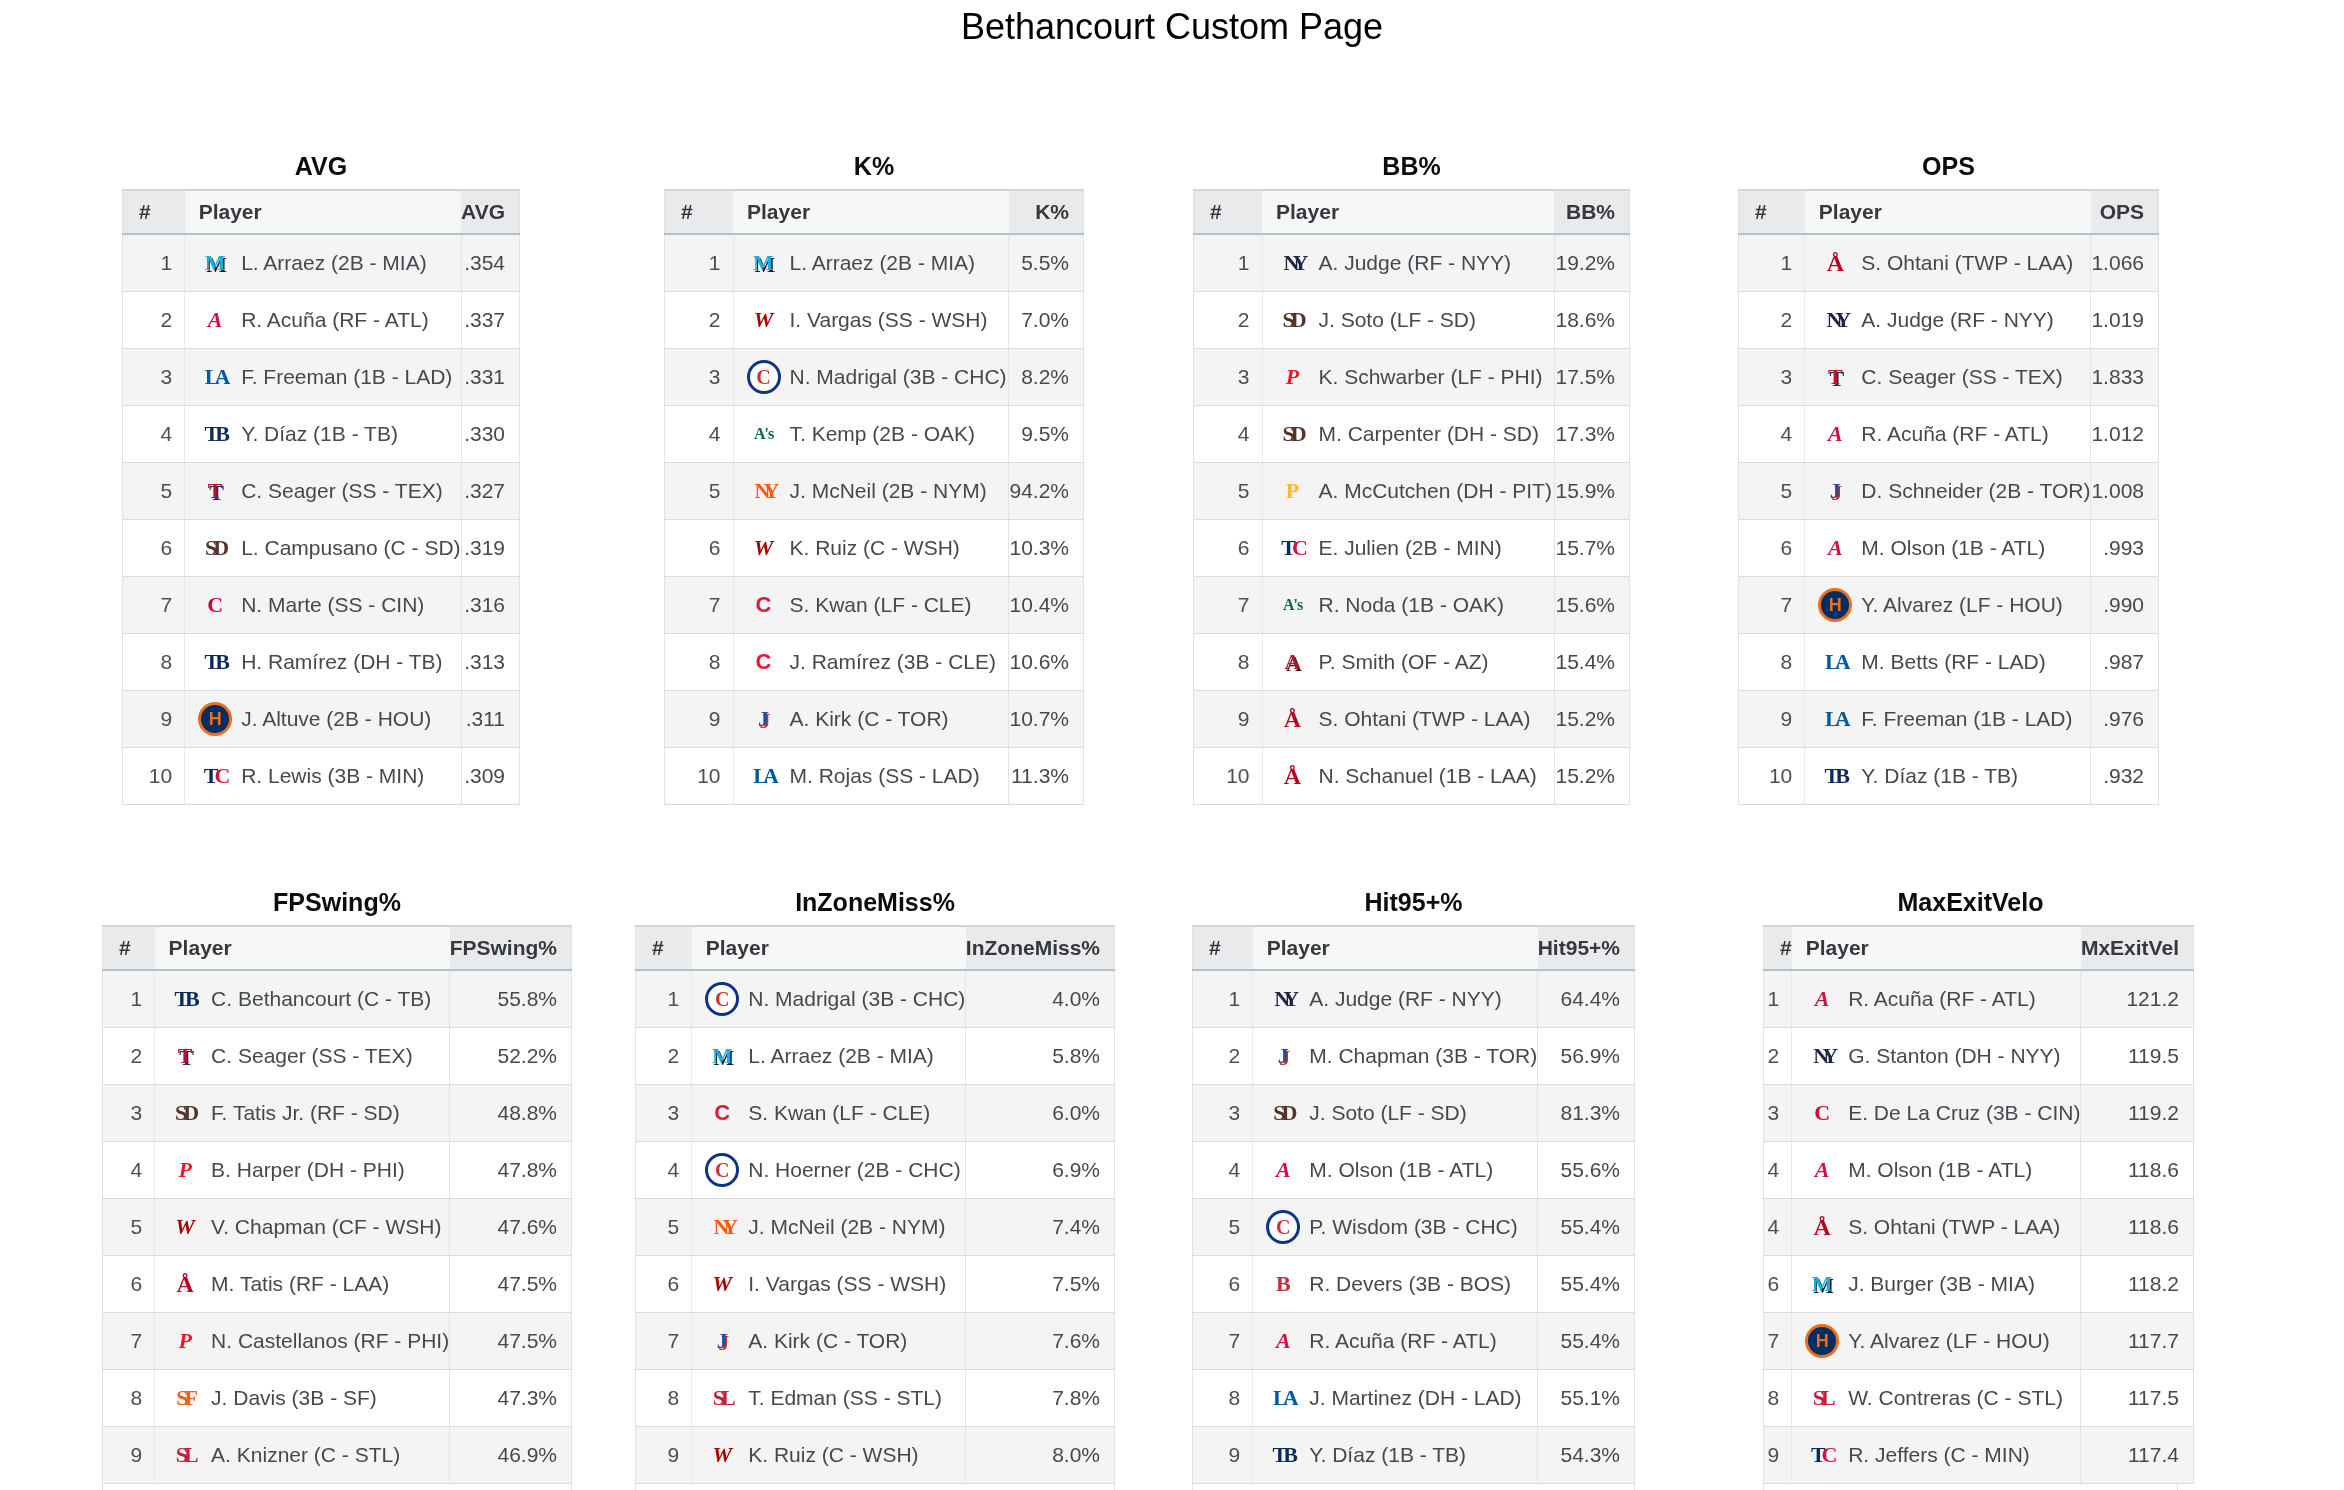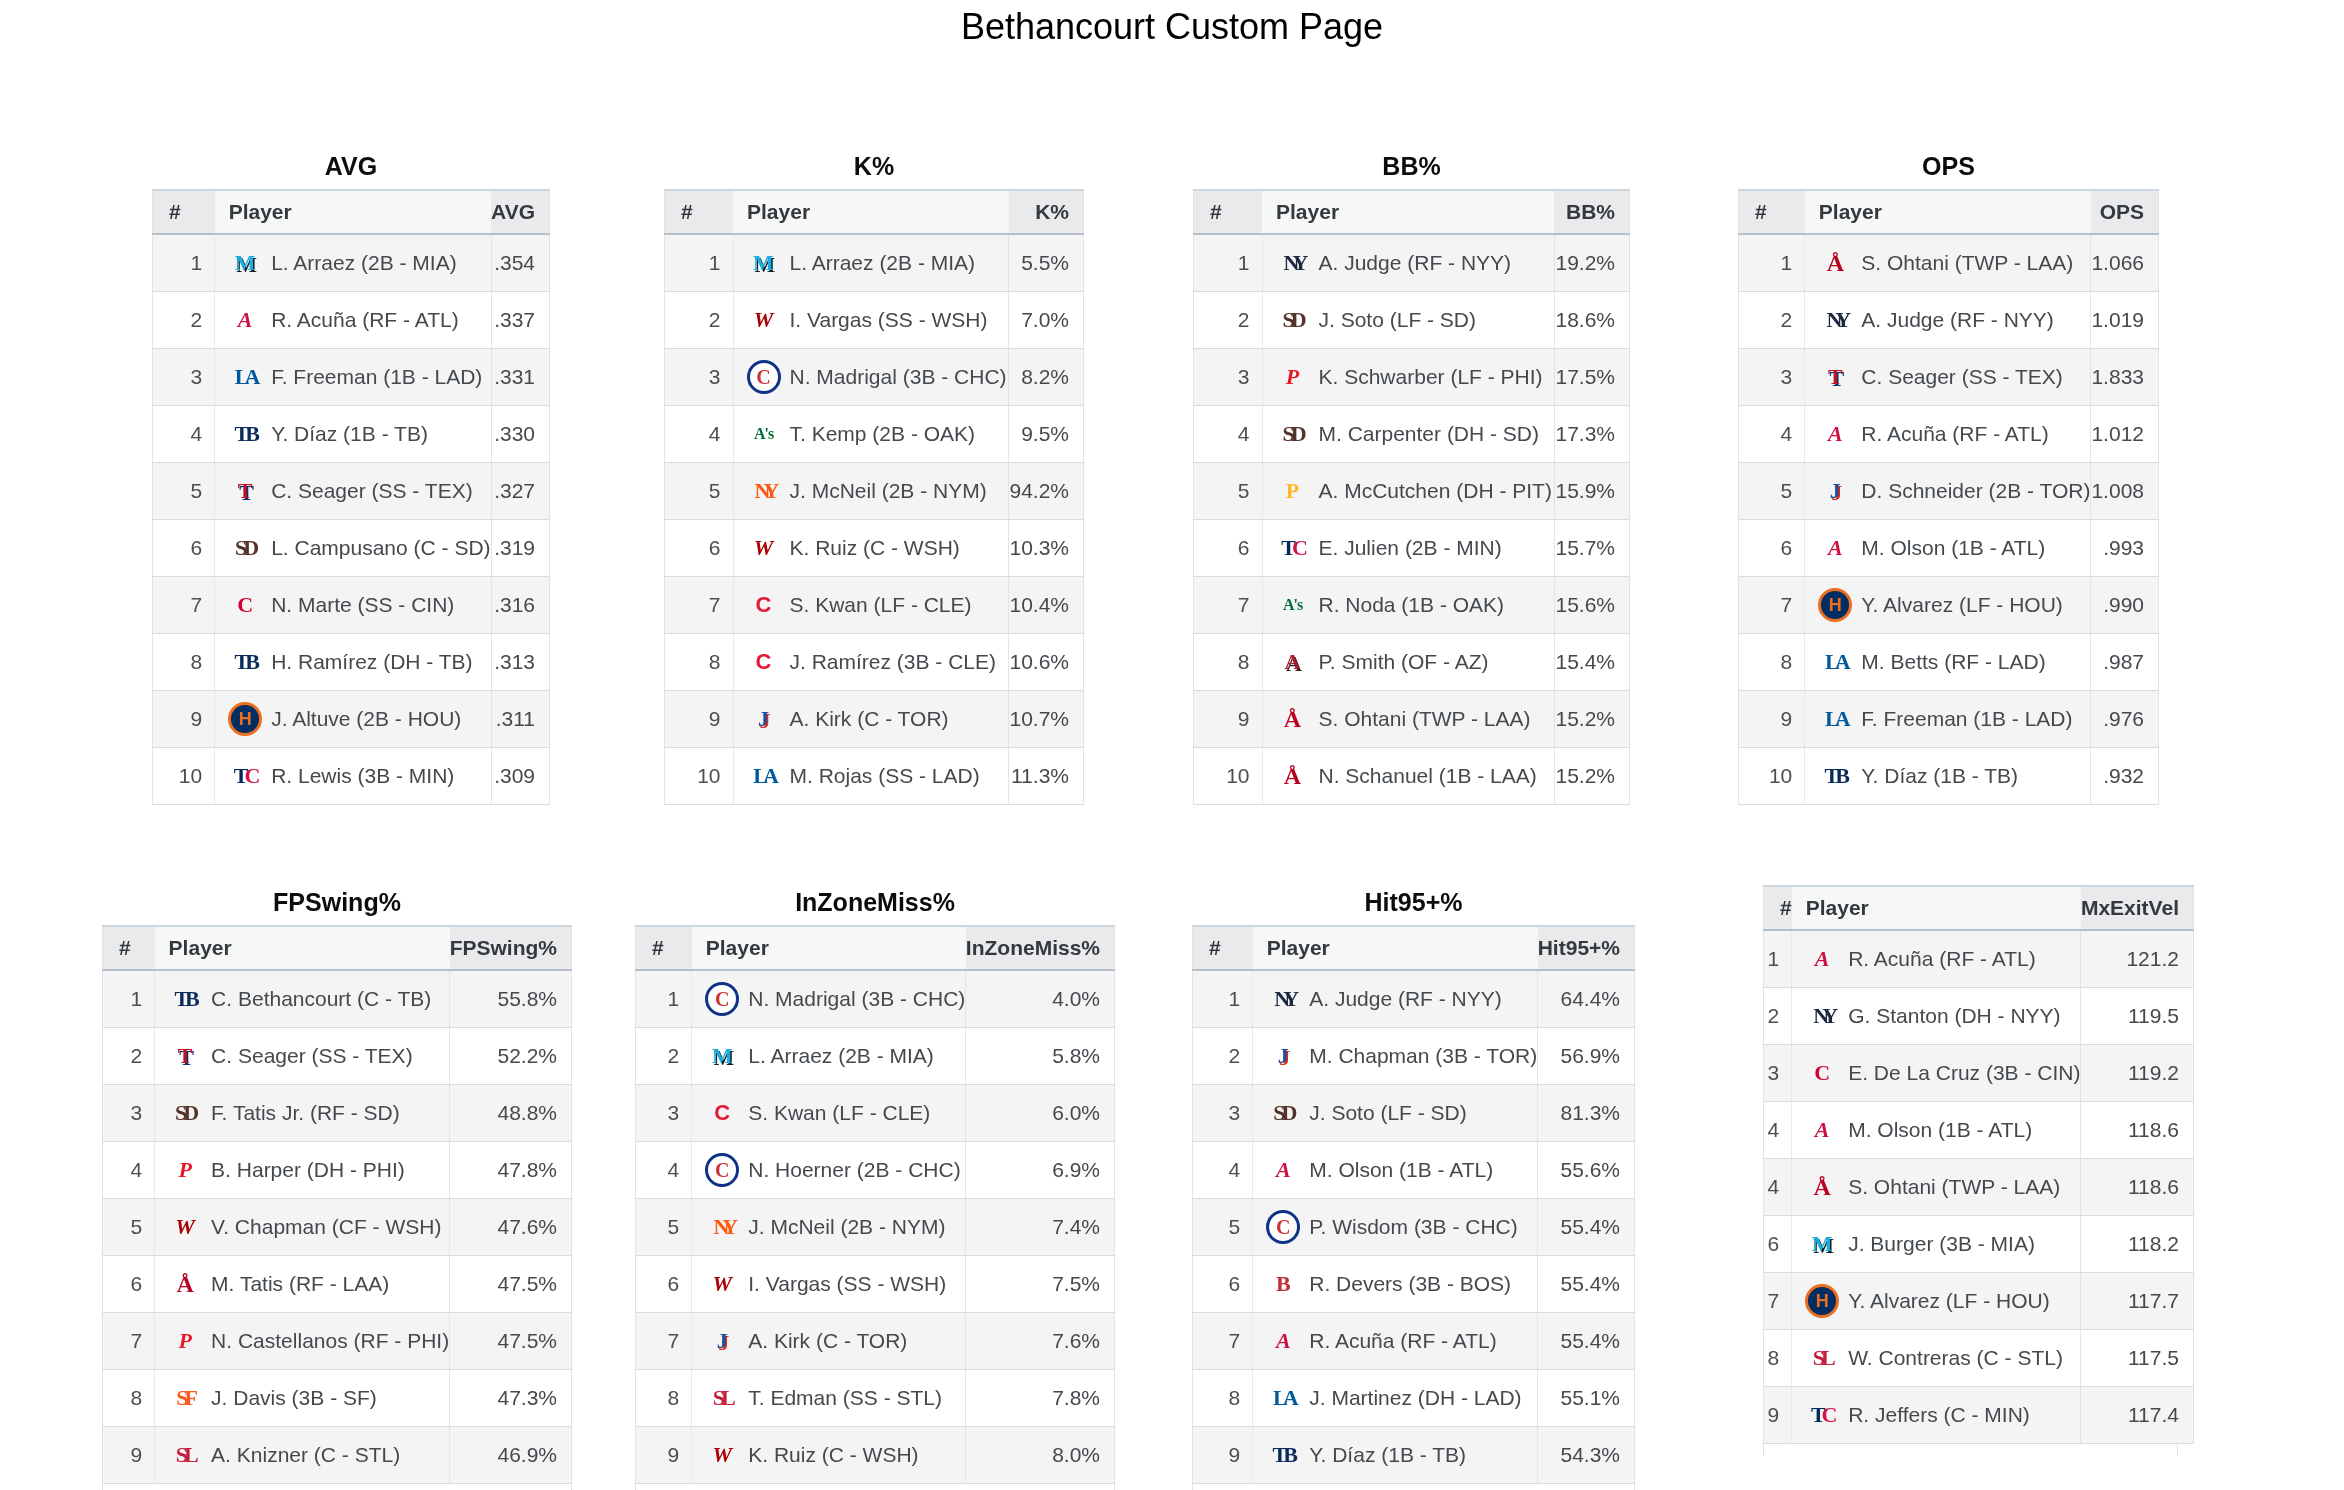--- a/index.html
+++ b/index.html
@@ -35,21 +35,21 @@
   }
   .logo.circle{border-radius:50%}
   .pname{white-space:nowrap}
   .cut{height:12px;background:#fff;border-left:1px solid #e2e3e4;border-right:1px solid #e2e3e4}
 </style>
 </head>
 <body>
 
 <h1 class="page-title">Bethancourt Custom Page</h1>
 
-<section class="tbl" style="left: 152px; top: 149px; width: 398px;">
+<section class="tbl" style="left: 122px; top: 149px; width: 398px;">
     <h2>AVG</h2>
     <table>
       <thead>
         <tr>
           <th class="rh">#</th>
           <th class="ph">Player</th>
           <th class="sh">AVG</th>
         </tr>
       </thead>
       <tbody>
@@ -817,20 +817,21 @@
         <span class="pname">Y. Díaz (1B - TB)</span>
       </span>
     </td>
     <td class="val">54.3%</td>
   </tr>
       </tbody>
     </table>
     <div class="cut"></div>
   </section>
 <section class="tbl" style="left: 1763px; top: 885px; width: 415px;">
+    <h2>MaxExitVelo</h2>
     <table>
       <thead>
         <tr>
           <th class="rh">#</th>
           <th class="ph">Player</th>
           <th class="sh">MxExitVel</th>
         </tr>
       </thead>
       <tbody>
         <tr>

